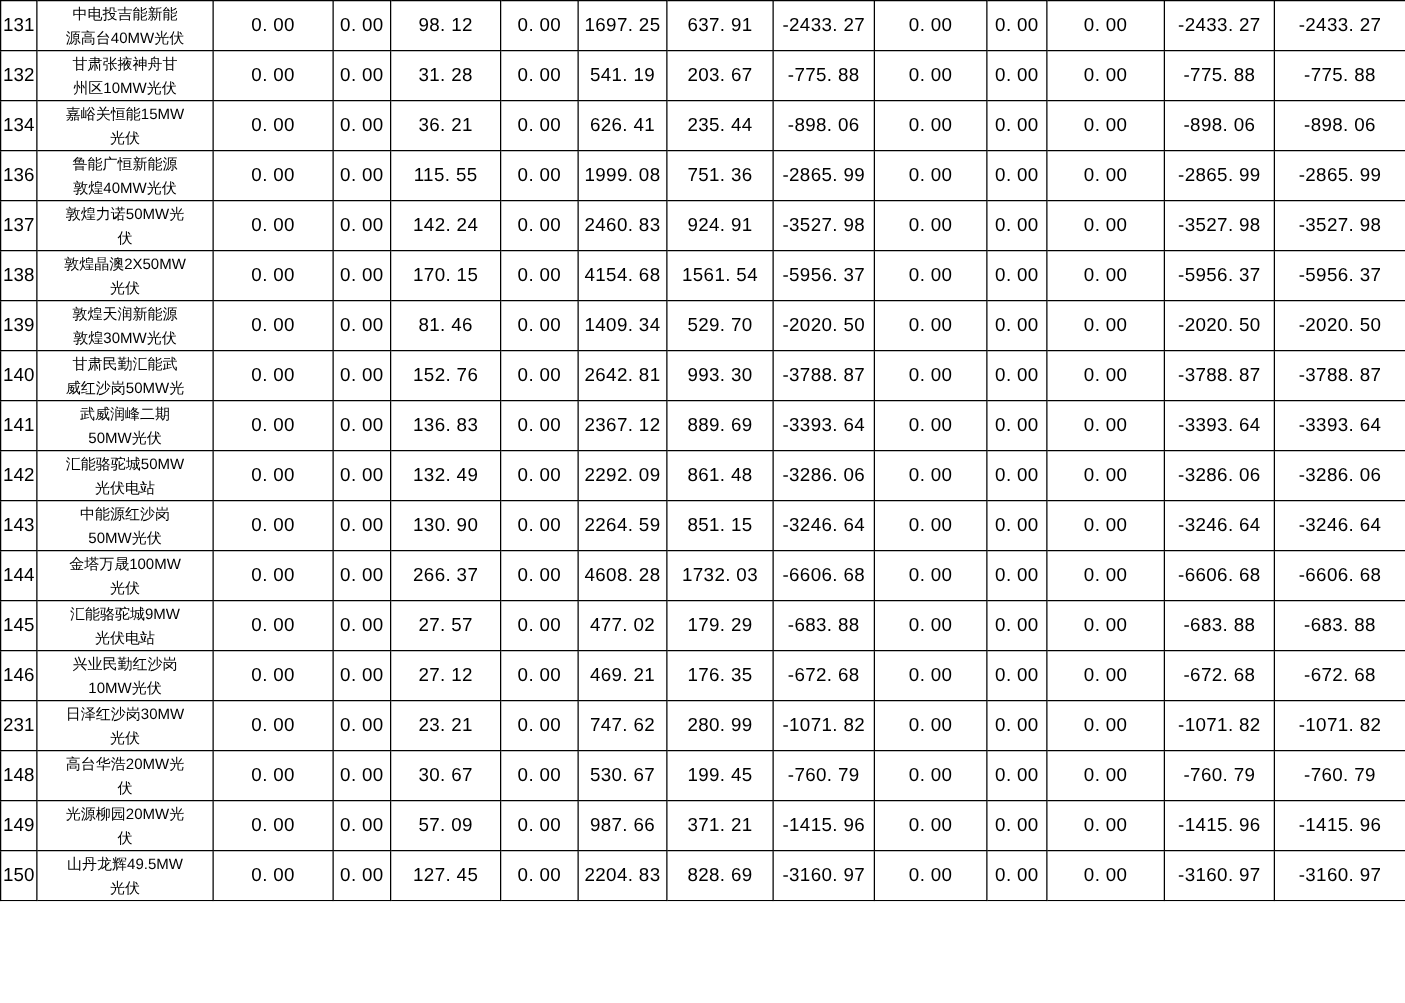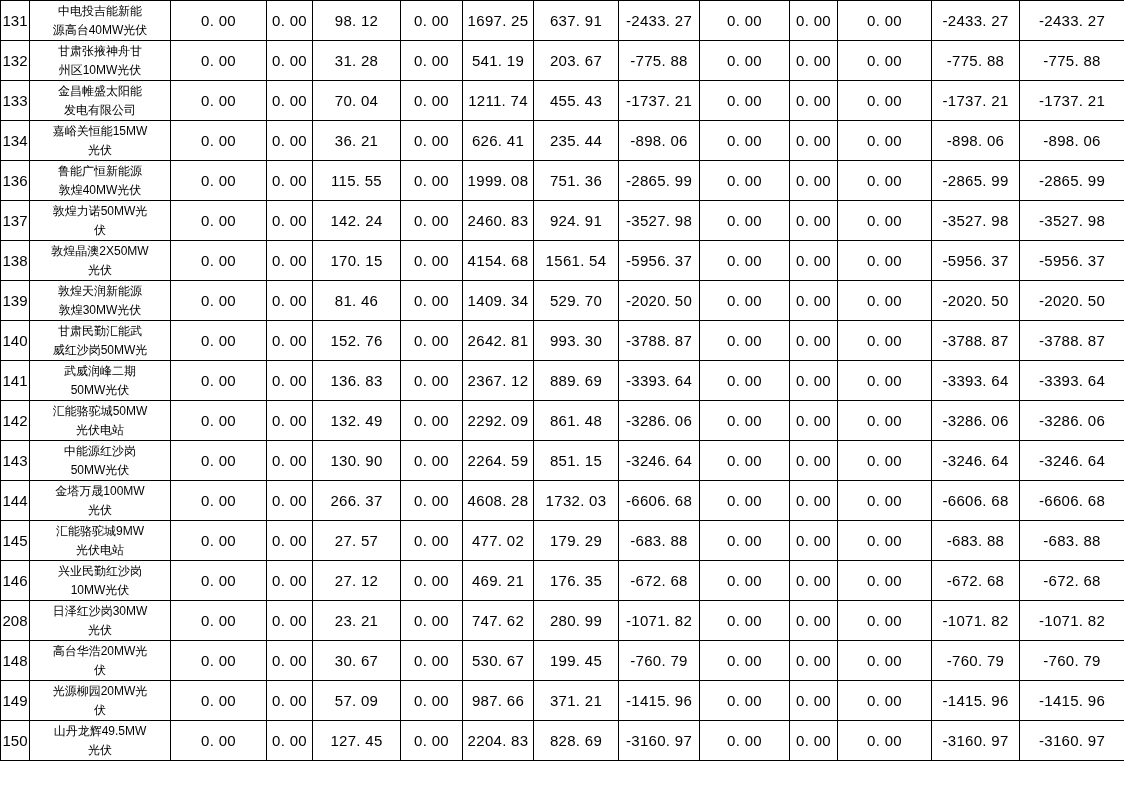--- a/index.html
+++ b/index.html
@@ -88,37 +88,20 @@
         <td class="c-val">541. 19</td>
         <td class="c-val">203. 67</td>
         <td class="c-val">-775. 88</td>
         <td class="c-val">0. 00</td>
         <td class="c-val">0. 00</td>
         <td class="c-val">0. 00</td>
         <td class="c-val">-775. 88</td>
         <td class="c-val">-775. 88</td>
       </tr>
       <tr>
-        <td class="c-no">133</td>
-        <td class="c-name">金昌帷盛太阳能
-发电有限公司</td>
-        <td class="c-val">0. 00</td>
-        <td class="c-val">0. 00</td>
-        <td class="c-val">70. 04</td>
-        <td class="c-val">0. 00</td>
-        <td class="c-val">1211. 74</td>
-        <td class="c-val">455. 43</td>
-        <td class="c-val">-1737. 21</td>
-        <td class="c-val">0. 00</td>
-        <td class="c-val">0. 00</td>
-        <td class="c-val">0. 00</td>
-        <td class="c-val">-1737. 21</td>
-        <td class="c-val">-1737. 21</td>
-      </tr>
-      <tr>
         <td class="c-no">134</td>
         <td class="c-name">嘉峪关恒能15MW
 光伏</td>
         <td class="c-val">0. 00</td>
         <td class="c-val">0. 00</td>
         <td class="c-val">36. 21</td>
         <td class="c-val">0. 00</td>
         <td class="c-val">626. 41</td>
         <td class="c-val">235. 44</td>
         <td class="c-val">-898. 06</td>
@@ -309,21 +292,21 @@
         <td class="c-val">469. 21</td>
         <td class="c-val">176. 35</td>
         <td class="c-val">-672. 68</td>
         <td class="c-val">0. 00</td>
         <td class="c-val">0. 00</td>
         <td class="c-val">0. 00</td>
         <td class="c-val">-672. 68</td>
         <td class="c-val">-672. 68</td>
       </tr>
       <tr>
-        <td class="c-no">208</td>
+        <td class="c-no">231</td>
         <td class="c-name">日泽红沙岗30MW
 光伏</td>
         <td class="c-val">0. 00</td>
         <td class="c-val">0. 00</td>
         <td class="c-val">23. 21</td>
         <td class="c-val">0. 00</td>
         <td class="c-val">747. 62</td>
         <td class="c-val">280. 99</td>
         <td class="c-val">-1071. 82</td>
         <td class="c-val">0. 00</td>

